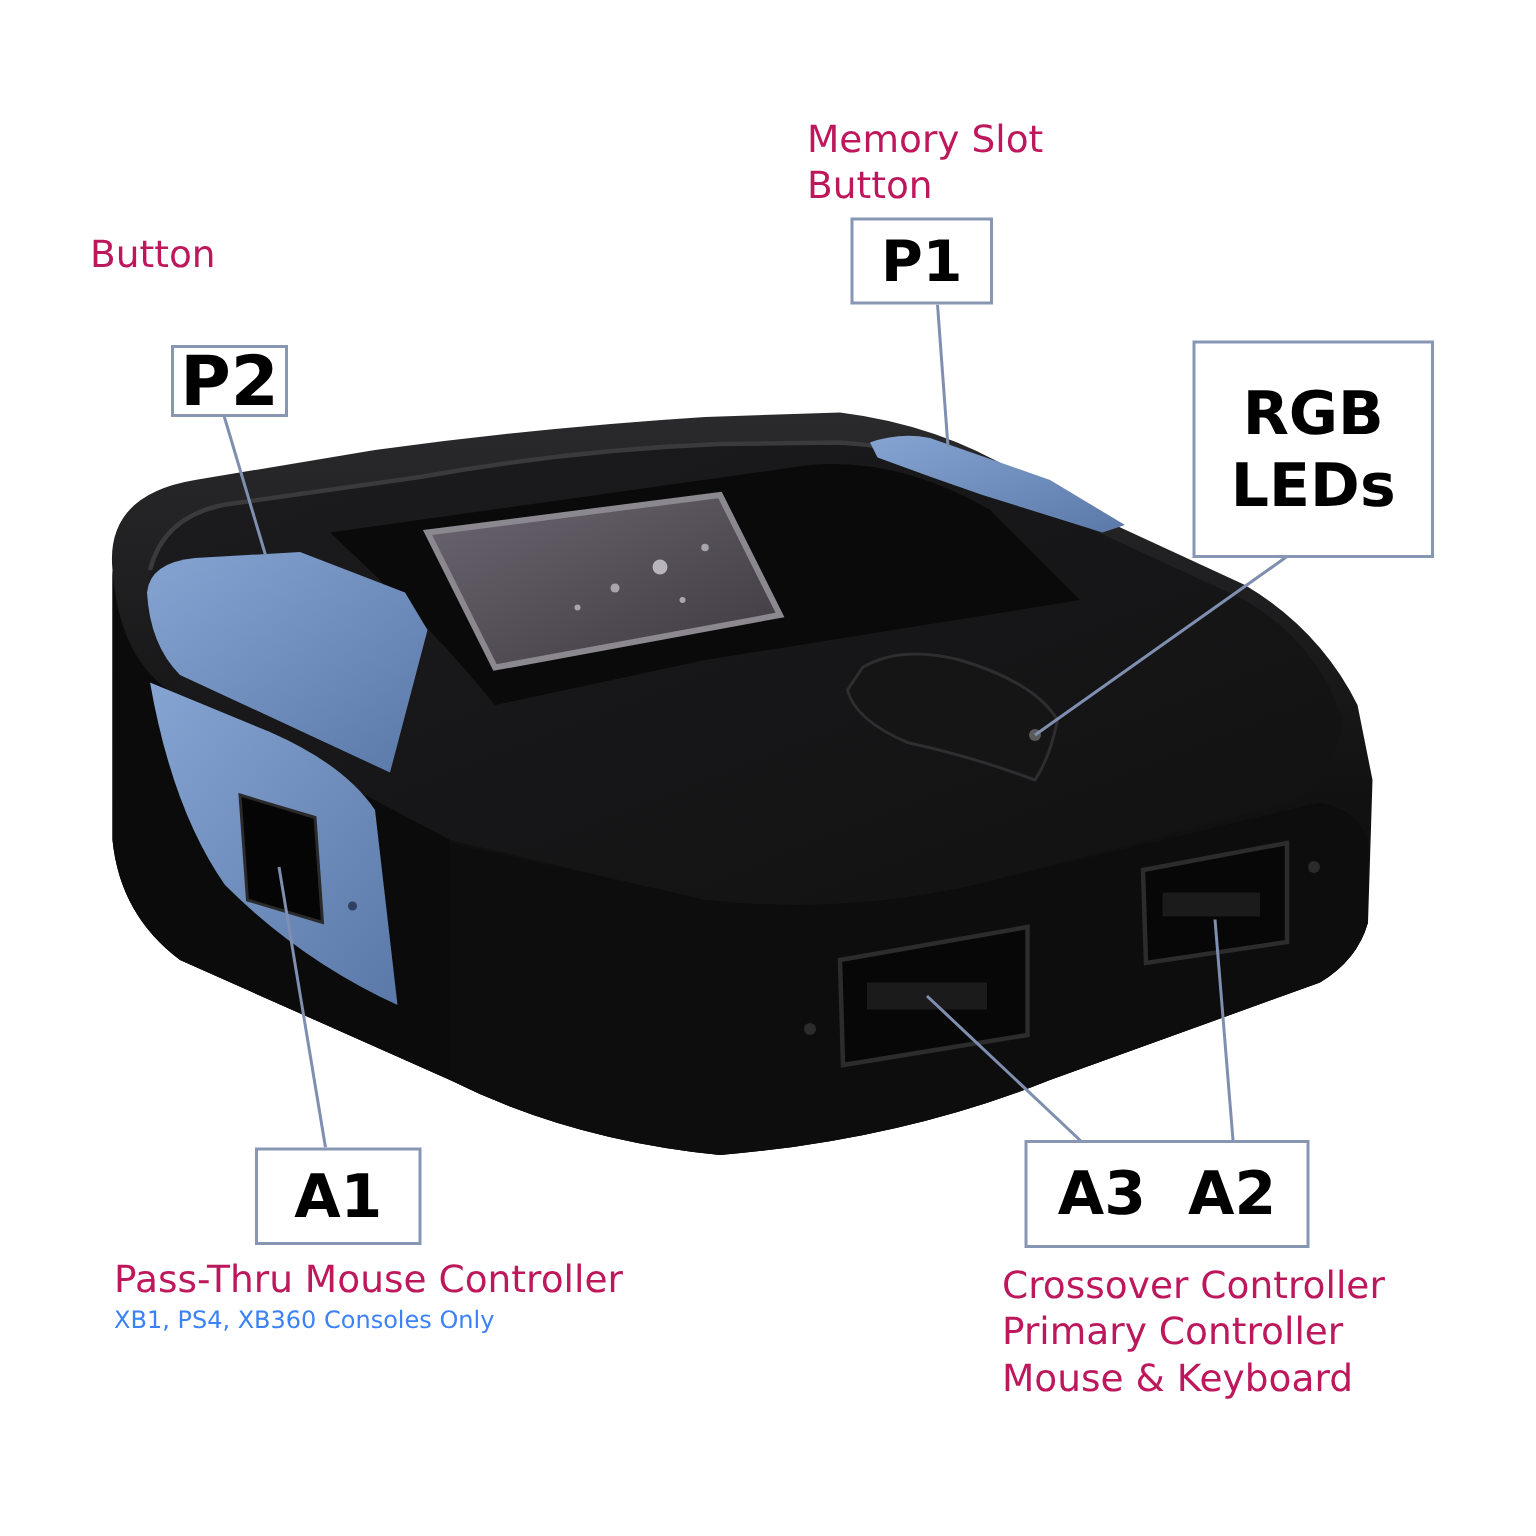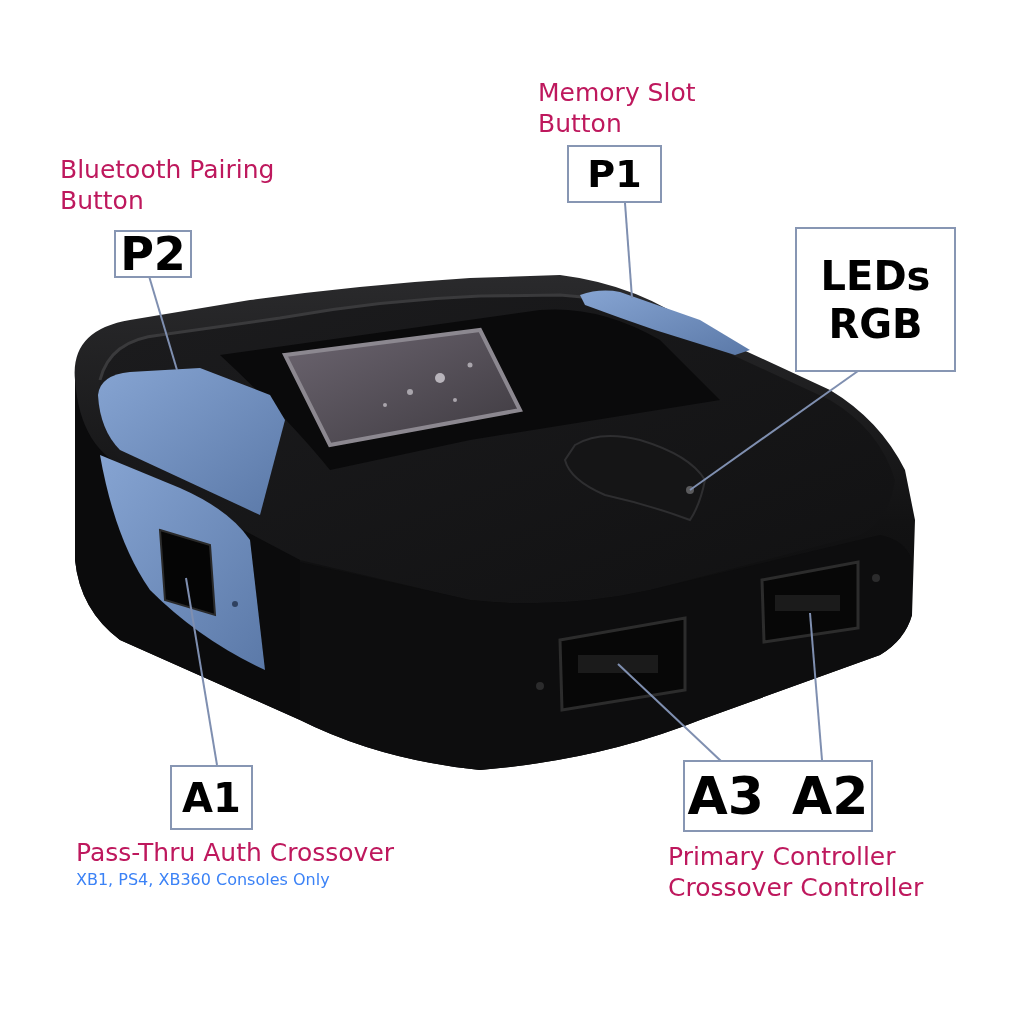--- a/index.html
+++ b/index.html
@@ -85,46 +85,46 @@
     <line x1="149" y1="276" x2="177" y2="370"></line>
     <line x1="625" y1="203" x2="632" y2="298"></line>
     <line x1="858" y1="371" x2="690" y2="490"></line>
     <line x1="186" y1="578" x2="217" y2="765"></line>
     <line x1="618" y1="664" x2="722" y2="762"></line>
     <line x1="810" y1="613" x2="822" y2="760"></line>
   </g>
 </svg>
 
 <div class="abs caption" style="left:60px; top:154px;">
-  <div>Bluetooth Pairing</div>
   <div>Button</div>
 </div>
 <div class="tag" style="left:114px; top:230px; width:78px; height:48px; font-size:46px;">
   <span>P2</span>
 </div>
 
 <div class="abs caption" style="left:538px; top:77px;">
   <div>Memory Slot</div>
   <div>Button</div>
 </div>
 <div class="tag" style="left:567px; top:145px; width:95px; height:58px; font-size:38px;">
   <span>P1</span>
 </div>
 
 <div class="tag" style="left:795px; top:227px; width:161px; height:145px; font-size:40px; line-height:48px; flex-direction:column;">
+  <span>RGB</span>
   <span>LEDs</span>
-  <span>RGB</span>
 </div>
 
-<div class="tag" style="left:170px; top:765px; width:83px; height:65px; font-size:40px;">
+<div class="tag" style="left:170px; top:765px; width:111px; height:65px; font-size:40px;">
   <span>A1</span>
 </div>
-<div class="abs caption" style="left:76px; top:837px;">Pass-Thru Auth Crossover</div>
+<div class="abs caption" style="left:76px; top:837px;">Pass-Thru Mouse Controller</div>
 <div class="abs caption-small" style="left:76px; top:870px;">XB1, PS4, XB360 Consoles Only</div>
 
-<div class="tag" style="left:683px; top:760px; width:190px; height:72px; font-size:52px; gap:28px;">
+<div class="tag" style="left:683px; top:760px; width:190px; height:72px; font-size:40px; gap:28px;">
   <span>A3</span>
   <span>A2</span>
 </div>
 <div class="abs caption" style="left:668px; top:841px;">
+  <div>Crossover Controller</div>
   <div>Primary Controller</div>
-  <div>Crossover Controller</div>
+  <div>Mouse &amp; Keyboard</div>
 </div>
 
 </body></html>

